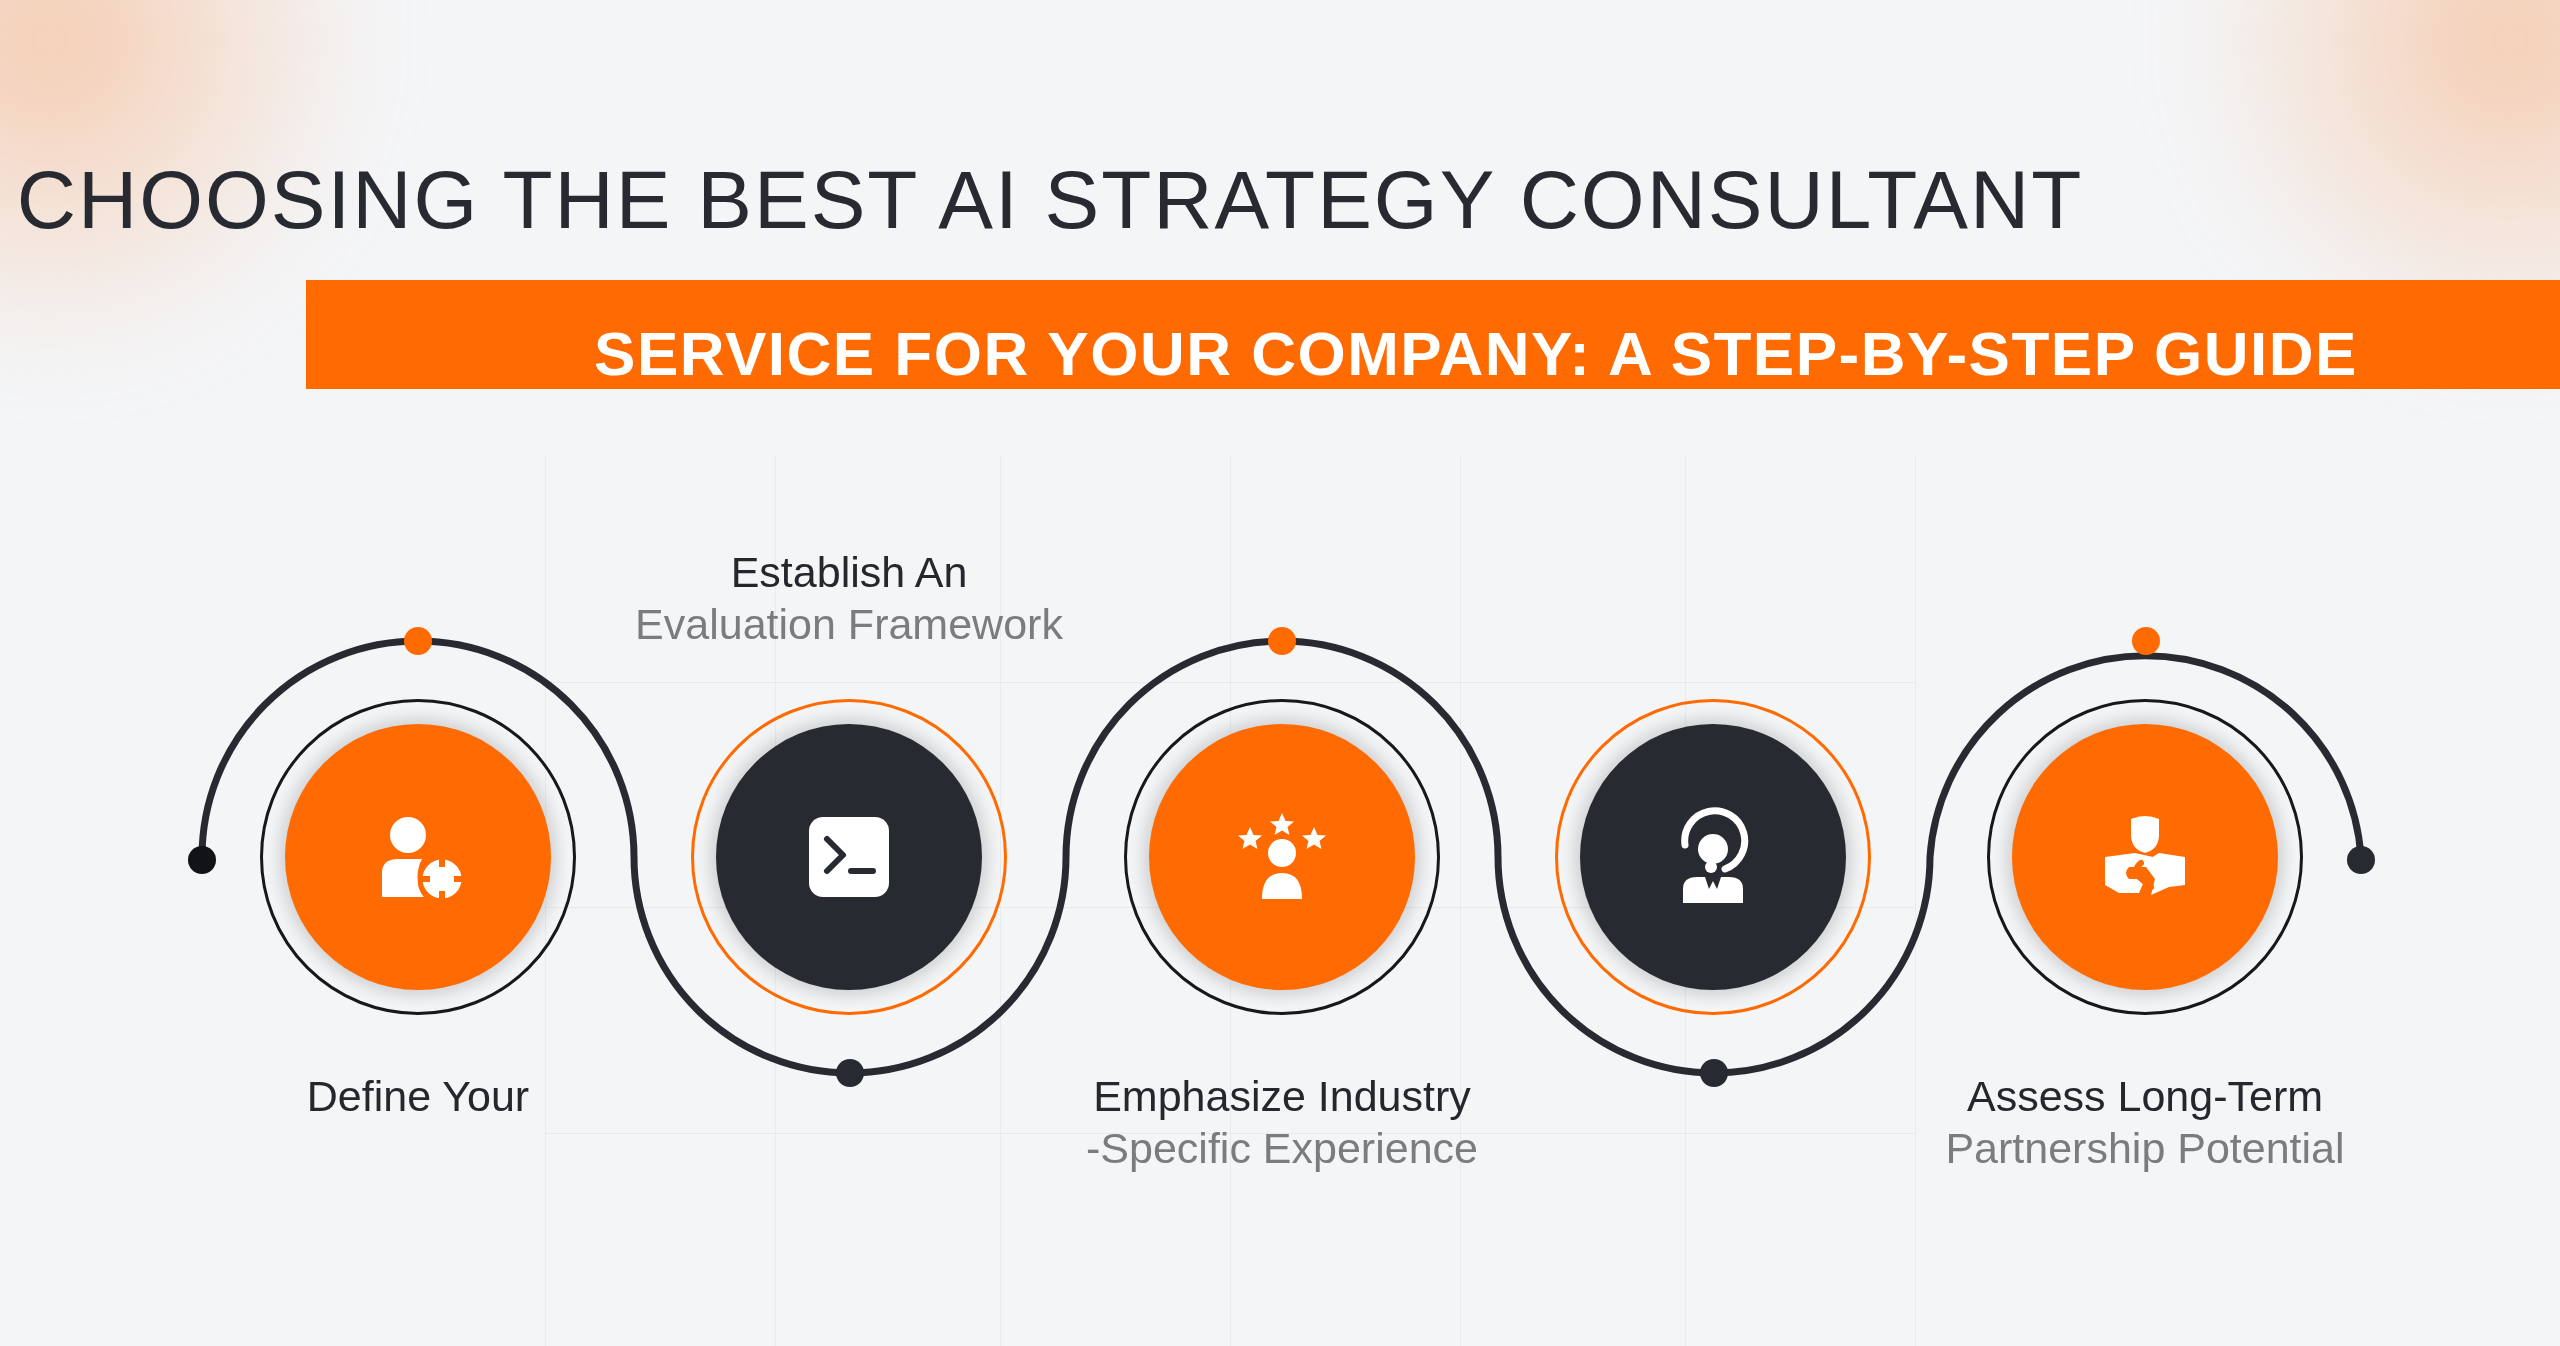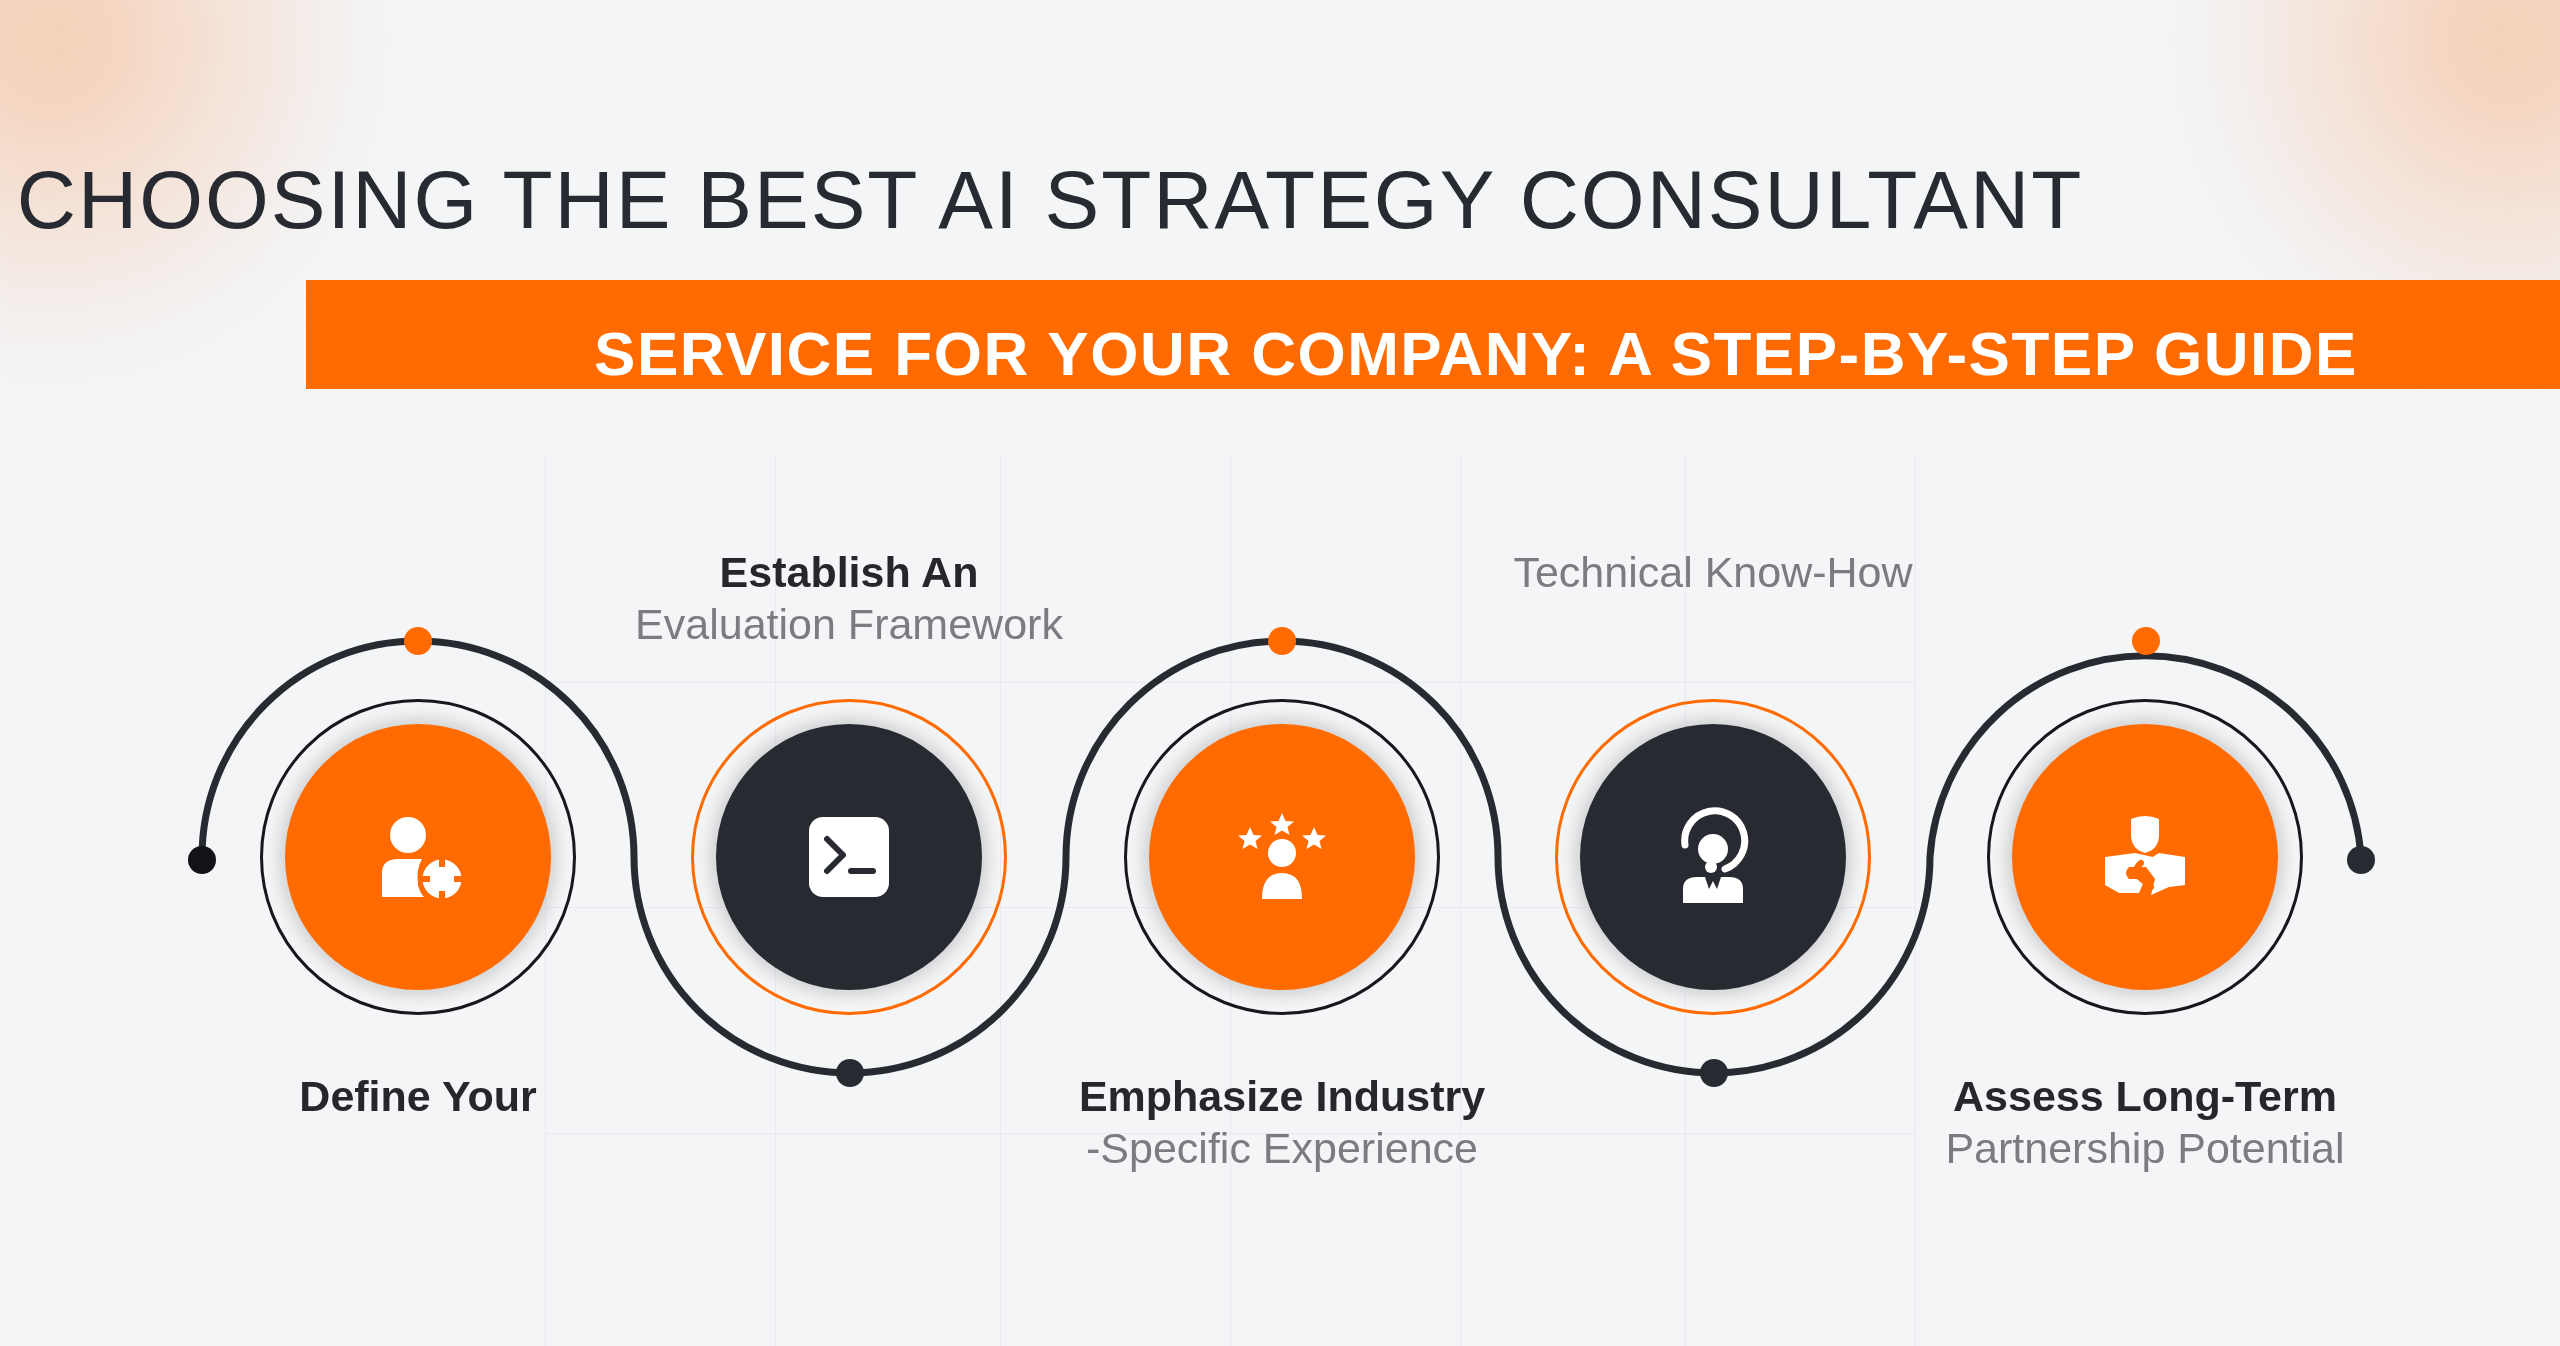--- a/index.html
+++ b/index.html
@@ -40,21 +40,21 @@
   .disk {
     position: absolute; left: 25px; top: 25px; width: 266px; height: 266px; border-radius: 50%;
     display: flex; align-items: center; justify-content: center;
     box-shadow: 0 0 18px 4px rgba(0,0,0,0.18);
   }
   .disk.orange { background: #ff6b00; }
   .disk.dark { background: #282a31; }
   .disk svg { width: 100px; height: 100px; }
 
   .label { position: absolute; width: 560px; margin-left: -280px; text-align: center; }
-  .label .head { font-size: 43px; font-weight: 700; color: #25272d; line-height: 52px; white-space: nowrap; }
+  .label .head { font-size: 43px; font-weight: 400; color: #25272d; line-height: 52px; white-space: nowrap; }
   .label .sub { font-size: 43px; font-weight: 400; color: #7b7c80; line-height: 52px; white-space: nowrap; }
 </style>
 </head>
 <body>
 
 <div class="bg-glow glow-left"></div>
 <div class="bg-glow glow-right"></div>
 <div class="grid-line" style="left:545px;top:455px;width:1px;height:891px"></div>
 <div class="grid-line" style="left:775px;top:455px;width:1px;height:891px"></div>
 <div class="grid-line" style="left:1000px;top:455px;width:1px;height:891px"></div>
@@ -142,21 +142,20 @@
   <div class="disk dark">
     <svg viewBox="0 0 100 100">
       <path d="M22 38 A30 30 0 1 1 62 62" fill="none" stroke="#fff" stroke-width="7" stroke-linecap="round"></path>
       <circle cx="50" cy="42" r="15" fill="#fff"></circle>
       <circle cx="48" cy="60" r="6" fill="#fff"></circle>
       <path d="M20 96 L20 82 Q20 70 34 70 L42 70 L46 82 L50 74 L54 82 L58 70 L66 70 Q80 70 80 82 L80 96 Z" fill="#fff"></path>
     </svg>
   </div>
 </div>
 <div class="label" style="left:1713px;top:546px">
-  <div class="sub">Technical Know-How</div>
 </div>
 
 <div class="node" style="left:2145px;top:857px">
   <div class="ring dark"></div>
   <div class="disk orange">
     <svg viewBox="0 0 100 100">
       <path d="M36 12 Q50 6 64 12 L64 28 Q64 42 50 46 Q36 42 36 28 Z" fill="#fff"></path>
       <path d="M10 50 L40 46 L58 50 L58 60 L34 60 Q28 66 34 72 L50 72 L44 86 L24 86 L10 78 Z" fill="#fff"></path>
       <path d="M90 50 L64 46 L48 56 L60 72 L56 88 L74 80 L90 78 Z" fill="#fff"></path>
       <path d="M46 56 Q38 62 44 70 L56 80" fill="none" stroke="#ff6b00" stroke-width="6" stroke-linecap="round"></path>

